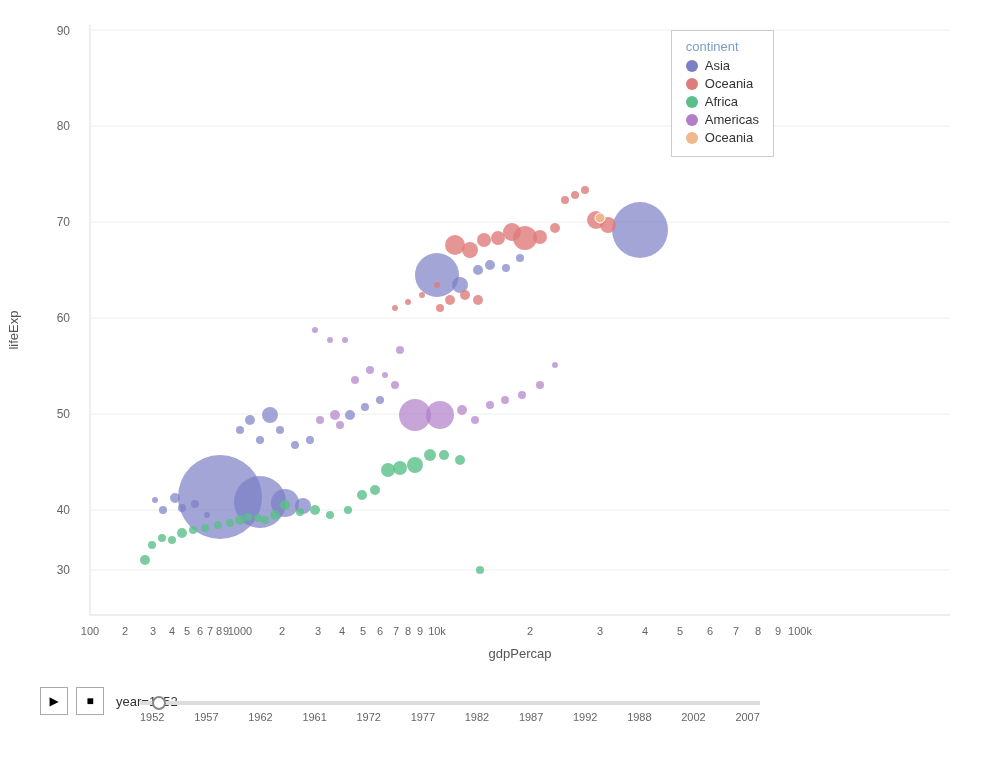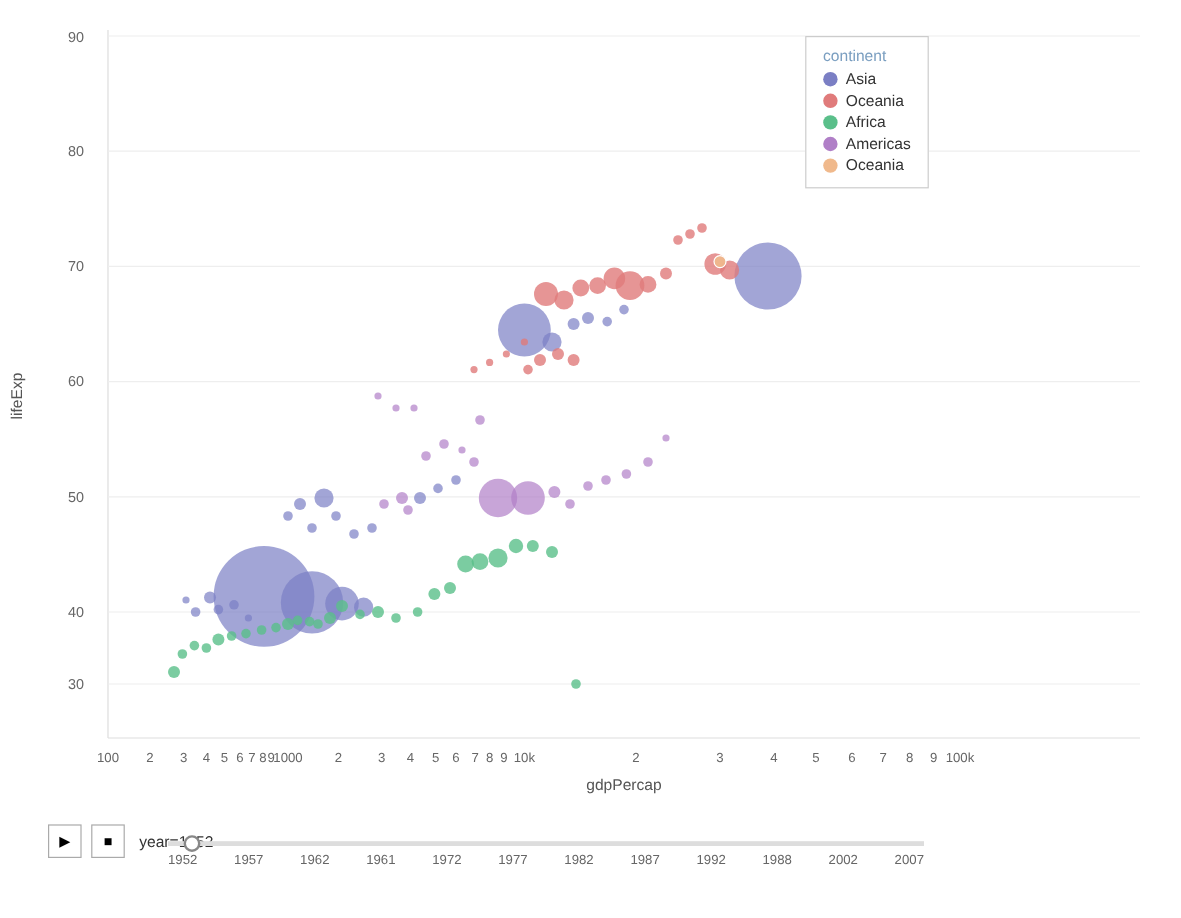--- a/index.html
+++ b/index.html
@@ -74,21 +74,21 @@
     .year-label {
       font-size: 13px;
       color: #333;
       margin-left: 4px;
     }
     
     .slider-container {
       position: absolute;
       bottom: 42px;
       left: 140px;
-      right: 14px;
+      right: 24px;
       display: flex;
       flex-direction: column;
       justify-content: space-between;
     }
     .slider-track {
       width: 100%;
       height: 4px;
       background: #ddd;
       position: relative;
       margin-top: 8px;

